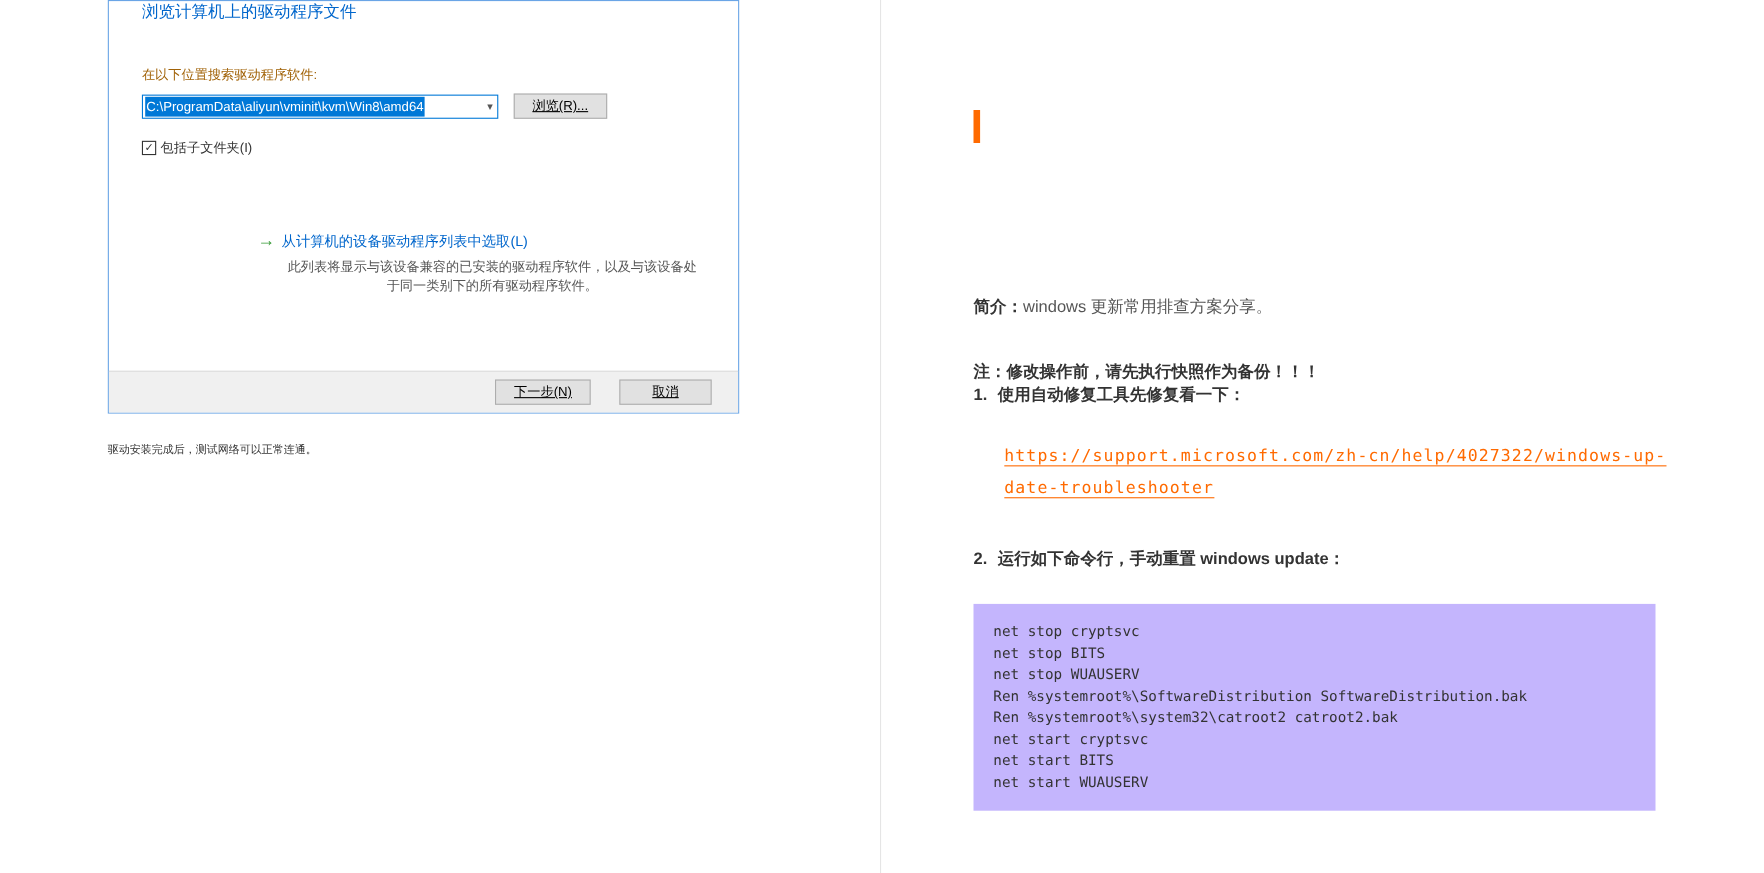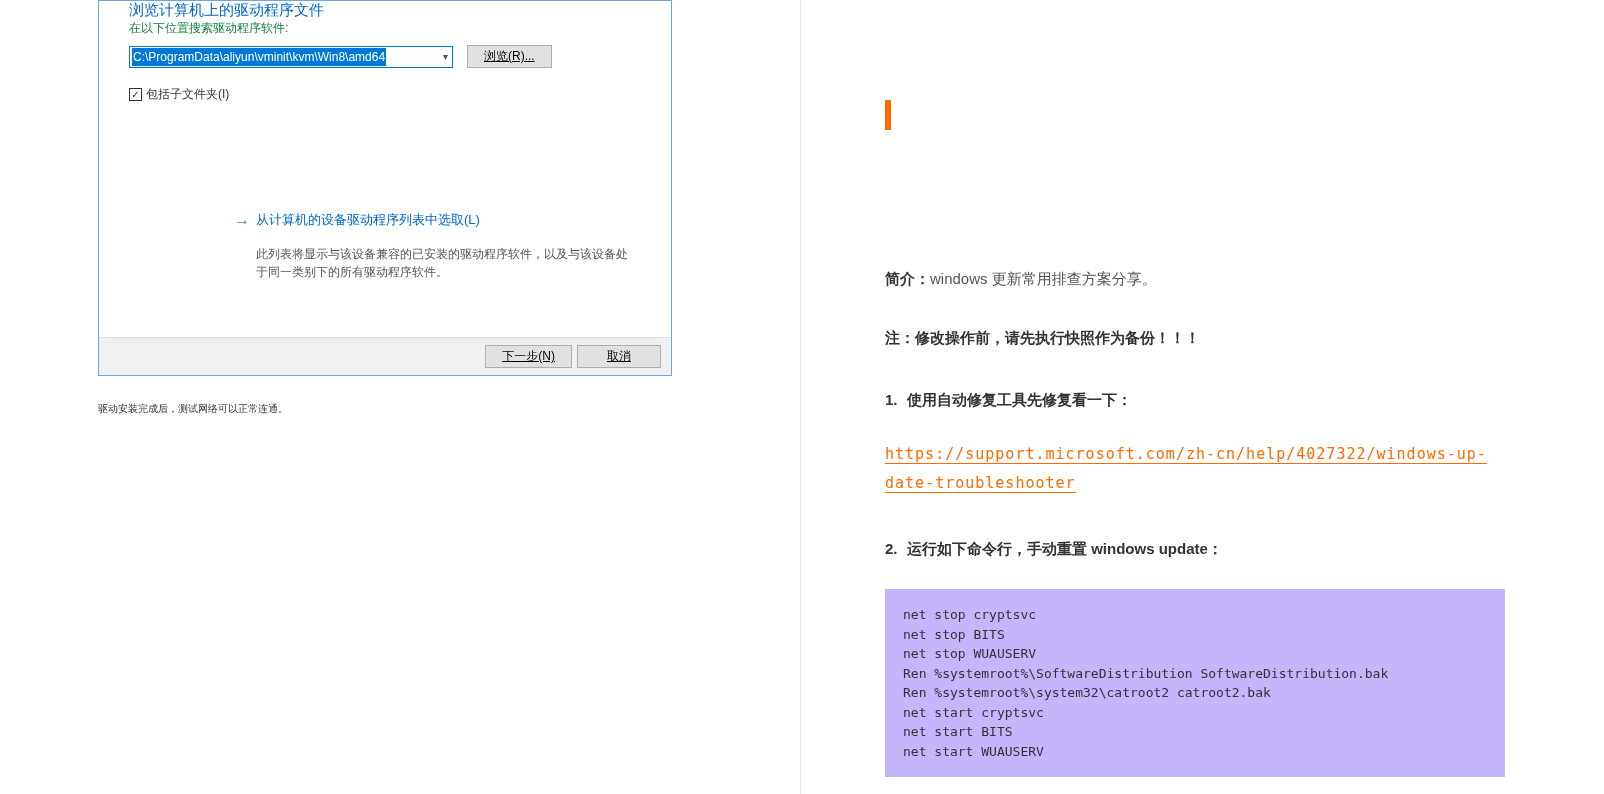--- a/index.html
+++ b/index.html
@@ -35,24 +35,25 @@
   }
   .dialog-body {
     padding: 0 30px 0 30px;
     height: 336px;
     position: relative;
   }
   .dlg-title {
     color: #0066cc;
     font-size: 15px;
     padding-top: 0;
+    margin-bottom: 40px;
   }
   .dlg-label {
     font-size: 12px;
-    color: #15803d;
+    color: #a16207;
     margin-bottom: 8px;
   }
   .dlg-row {
     display: flex;
     gap: 14px;
     align-items: center;
     margin-bottom: 18px;
   }
   .combo {
     display: flex;
@@ -115,32 +116,33 @@
   }
   .arrow {
     color: #3a9c3a;
     font-size: 16px;
     line-height: 18px;
   }
   .pick-desc {
     font-size: 12px;
     color: #555;
     margin-left: 22px;
-    margin-top: 16px;
+    margin-top: 4px;
     line-height: 1.5;
+    text-align: center;
   }
   .dlg-footer {
     background: #f0f0f0;
     border-top: 1px solid #ddd;
     height: 38px;
     display: flex;
     justify-content: flex-end;
     align-items: center;
-    gap: 5px;
-    padding-right: 10px;
+    gap: 26px;
+    padding-right: 24px;
   }
   .left-caption {
     font-size: 10px;
     color: #333;
     margin-top: 26px;
   }
   
   .right {
     position: absolute;
     left: 885px;
@@ -166,36 +168,36 @@
   .intro {
     font-size: 15px;
     color: #555;
     margin-bottom: 40px;
   }
   .intro b { color: #333; font-weight: 600; text-align: right; }
   .note {
     font-size: 15px;
     color: #333;
     font-weight: 600;
-    margin-bottom: 40px;
   }
   .item {
     font-size: 15px;
     color: #333;
     margin-bottom: 28px;
     line-height: 1.6;
     font-weight: bold;
   }
   .item .num { display: inline-block; width: 22px; }
   .link {
     display: block;
     color: #ff6a00;
     font-family: "Consolas", monospace;
     font-size: 15px;
     letter-spacing: 1px;
+    margin-left: 28px;
     margin-bottom: 40px;
     line-height: 1.9;
   }
   .link span { border-bottom: 1px solid #ff6a00; }
   .code {
     background: #c4b5fd;
     padding: 16px 18px;
     font-family: "Consolas", monospace;
     font-size: 13px;
     color: #333;

